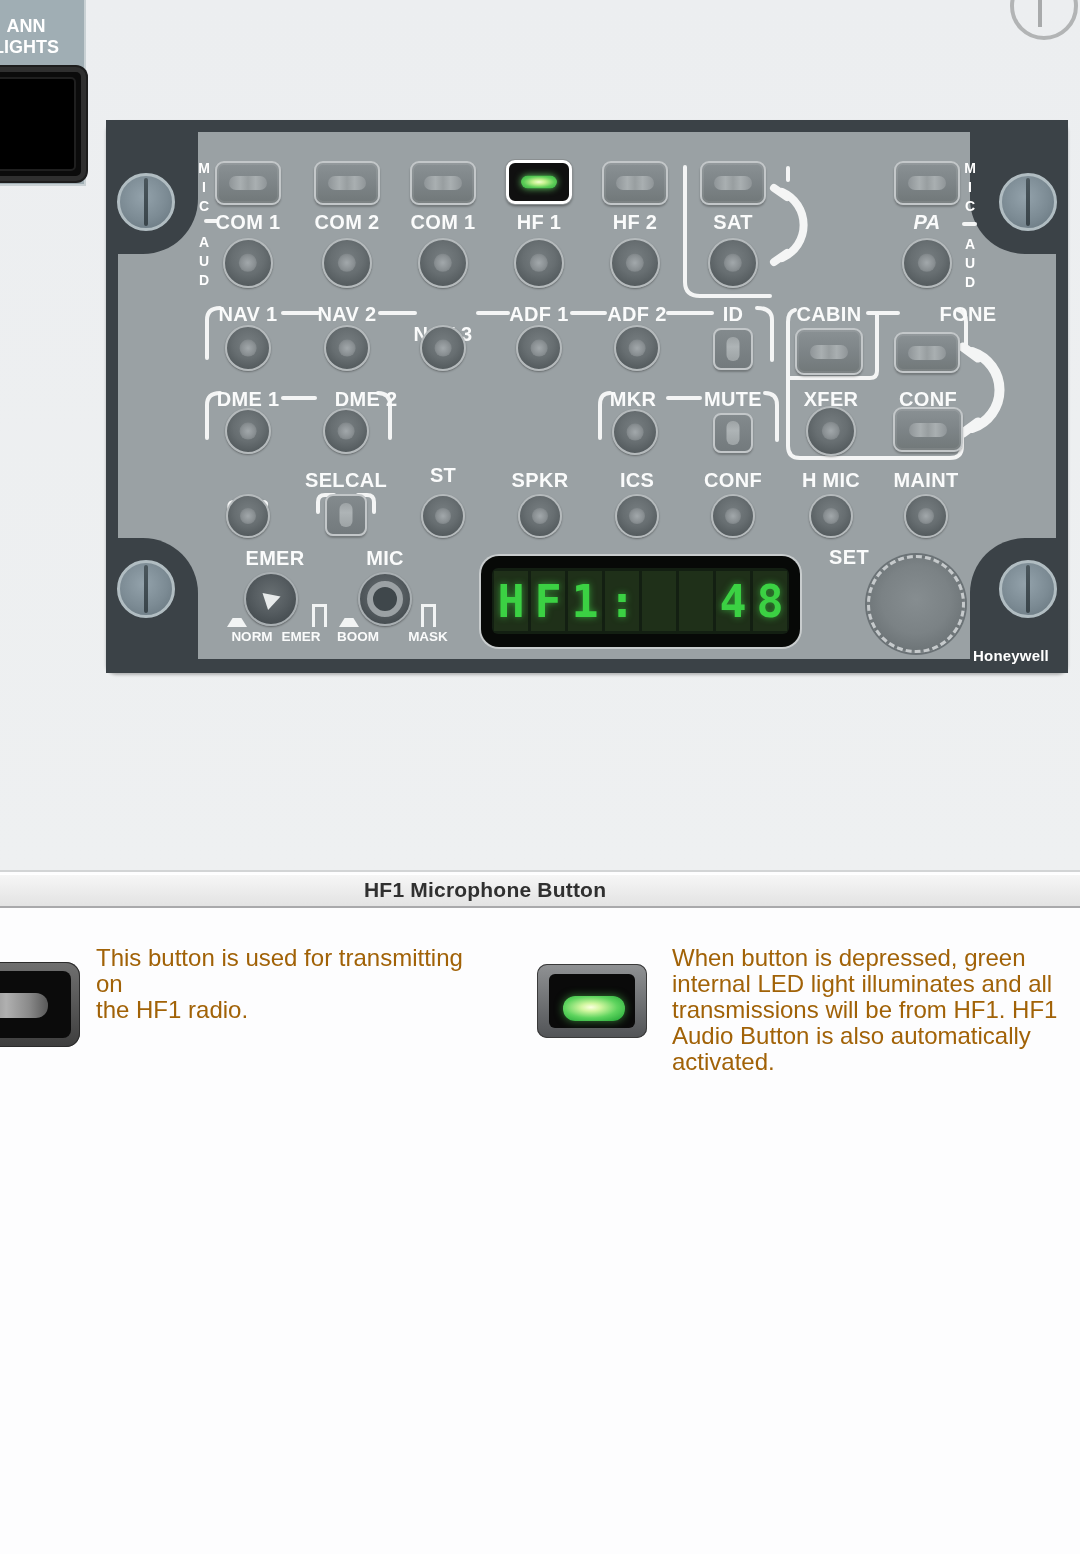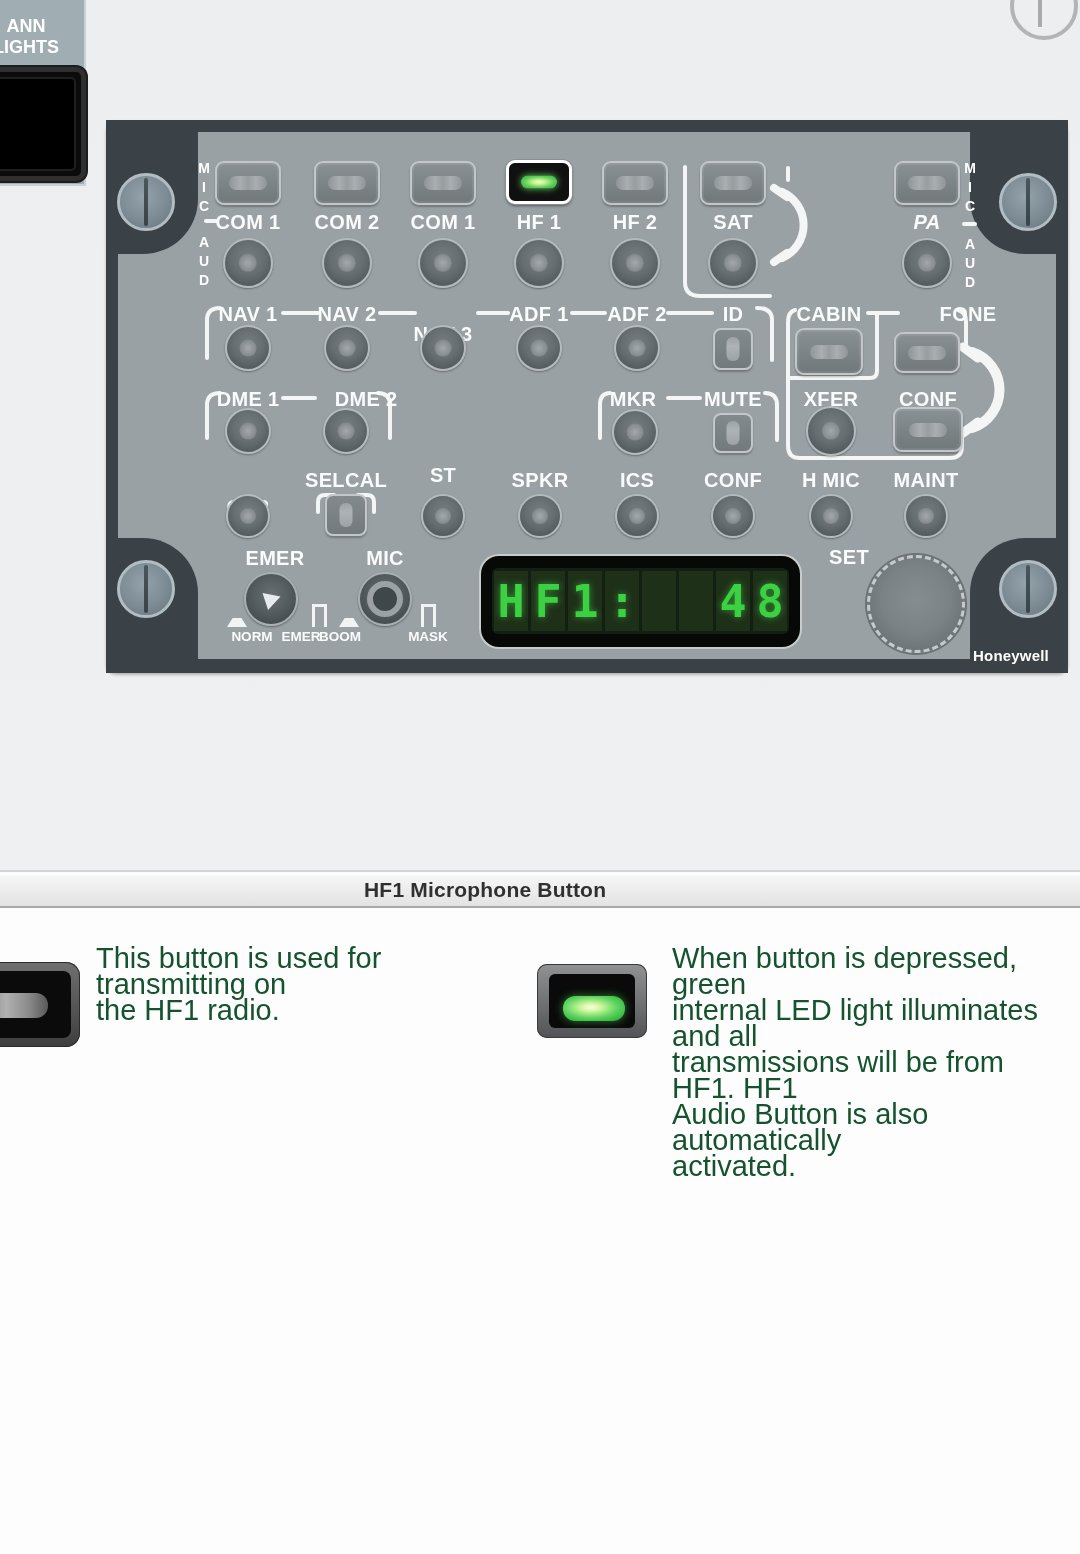--- a/index.html
+++ b/index.html
@@ -56,21 +56,21 @@
   .hf-display{position:absolute;left:481px;top:556px;width:319px;height:91px;background:#070907;border-radius:18px;box-shadow:0 0 0 2px #c8cccd;}
   .disp-inner{position:absolute;left:11px;top:12px;width:297px;height:66px;background:#131f12;border-radius:6px;display:flex;align-items:center;padding:0 2px;gap:3px;box-sizing:border-box;}
   .cell{width:34px;height:60px;background:#1f3019;display:flex;align-items:center;justify-content:center;font-family:"DejaVu Sans Mono",monospace;font-weight:bold;font-size:45px;color:#3bd143;text-shadow:0 0 7px rgba(70,240,80,.55);}
 
   .brand{position:absolute;left:867px;top:527px;color:#fff;font-weight:800;font-size:15px;letter-spacing:.2px;}
 
   .pre-line{position:absolute;left:0;top:870px;width:1080px;height:2px;background:#d2d4d5;}
   .section-bar{position:absolute;left:0;top:874px;width:1080px;height:31px;background:linear-gradient(180deg,#f6f6f6,#e3e3e3);border-top:1px solid #ffffff;border-bottom:2px solid #a9a9ab;box-sizing:content-box;}
   .section-title{position:absolute;left:364px;top:878px;font-size:21px;font-weight:bold;color:#303030;letter-spacing:.2px;}
 
-  .caption{position:absolute;font-size:29px;line-height:26px;color:#14532d;white-space:pre-line;}
+  .caption{position:absolute;font-size:24px;line-height:26px;color:#a16207;white-space:pre-line;}
   .cap-btn-unlit{position:absolute;left:-42px;top:962px;width:122px;height:85px;border-radius:14px;background:linear-gradient(180deg,#707070,#3e3e3e);box-shadow:inset 0 0 0 1px #2c2c2c;}
   .cap-btn-unlit .face{position:absolute;inset:9px;background:#0b0b0b;border-radius:8px;}
   .cap-btn-unlit .bar{position:absolute;left:14px;top:31px;width:76px;height:25px;border-radius:12px;background:linear-gradient(90deg,#767676,#b0b0b0 45%,#8a8a8a 75%,#585858);}
   .cap-btn-lit{position:absolute;left:537px;top:964px;width:110px;height:74px;border-radius:10px;background:linear-gradient(180deg,#90929­4,#515356);background:linear-gradient(180deg,#909294,#515356);box-shadow:inset 0 0 0 1px #3a3a3a;}
   .cap-btn-lit .face{position:absolute;inset:10px 12px;background:#0a0a0a;border-radius:6px;}
   .cap-btn-lit .bar{position:absolute;left:26px;top:32px;width:62px;height:25px;border-radius:12px;background:radial-gradient(ellipse at 45% 45%,#fbffe0 0%,#d2f7a0 20%,#5ed45e 55%,#2fb13f 85%,#24923a 100%);box-shadow:0 0 9px rgba(90,220,90,.55);}
 </style>
 </head>
 <body>
 
@@ -261,21 +261,21 @@
     <div class="donut"></div>
   </div>
 
 <div class="pos-marker-filled" style="left:227px;top:618px;"></div>
 <div class="pos-marker-outline" style="left:312px;top:604px;"></div>
 <div class="pos-marker-filled" style="left:339px;top:618px;"></div>
 <div class="pos-marker-outline" style="left:421px;top:604px;"></div>
 
 <div class="lbl-sm" style="left:252px;top:629px;">NORM</div>
 <div class="lbl-sm" style="left:301px;top:629px;">EMER</div>
-<div class="lbl-sm" style="left:340px;top:629px;">BOOM</div>
+<div class="lbl-sm" style="left:358px;top:629px;">BOOM</div>
 <div class="lbl-sm" style="left:428px;top:629px;">MASK</div>
 
 <div class="hf-display">
   <div class="disp-inner">
     <div class="cell">H</div>
     <div class="cell">F</div>
     <div class="cell">1</div>
     <div class="cell">:</div>
     <div class="cell"></div>
     <div class="cell"></div>

